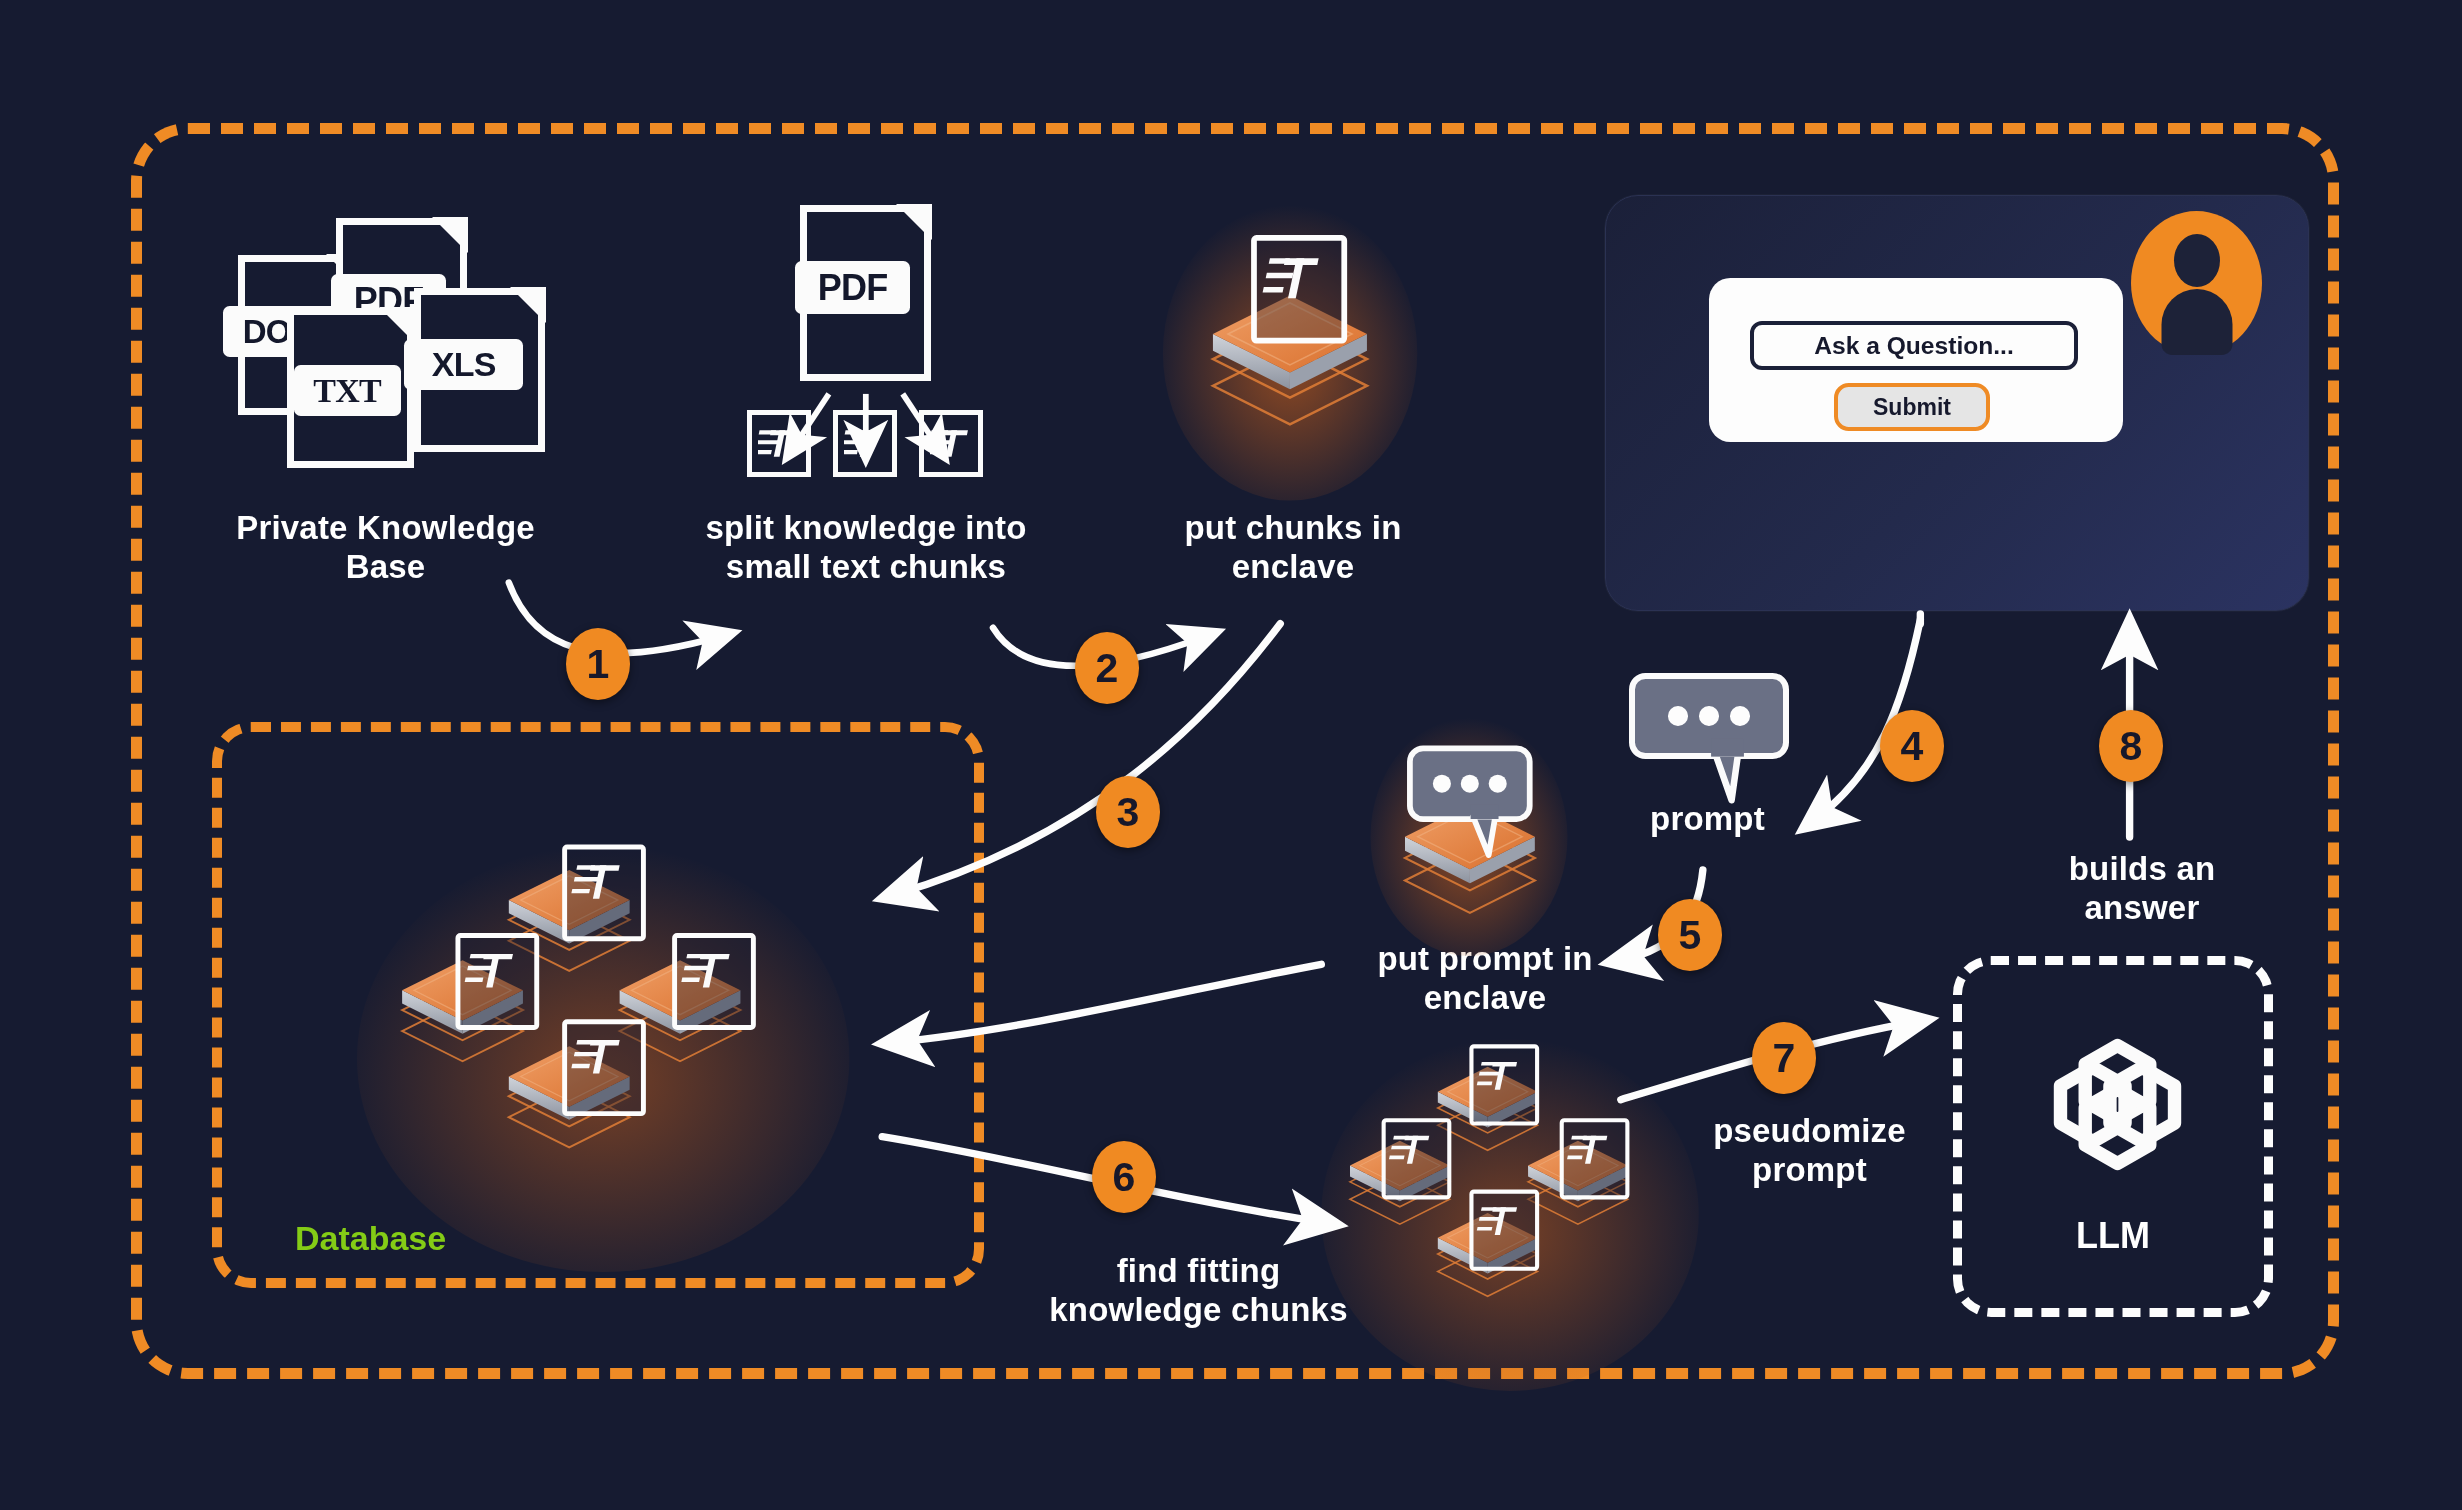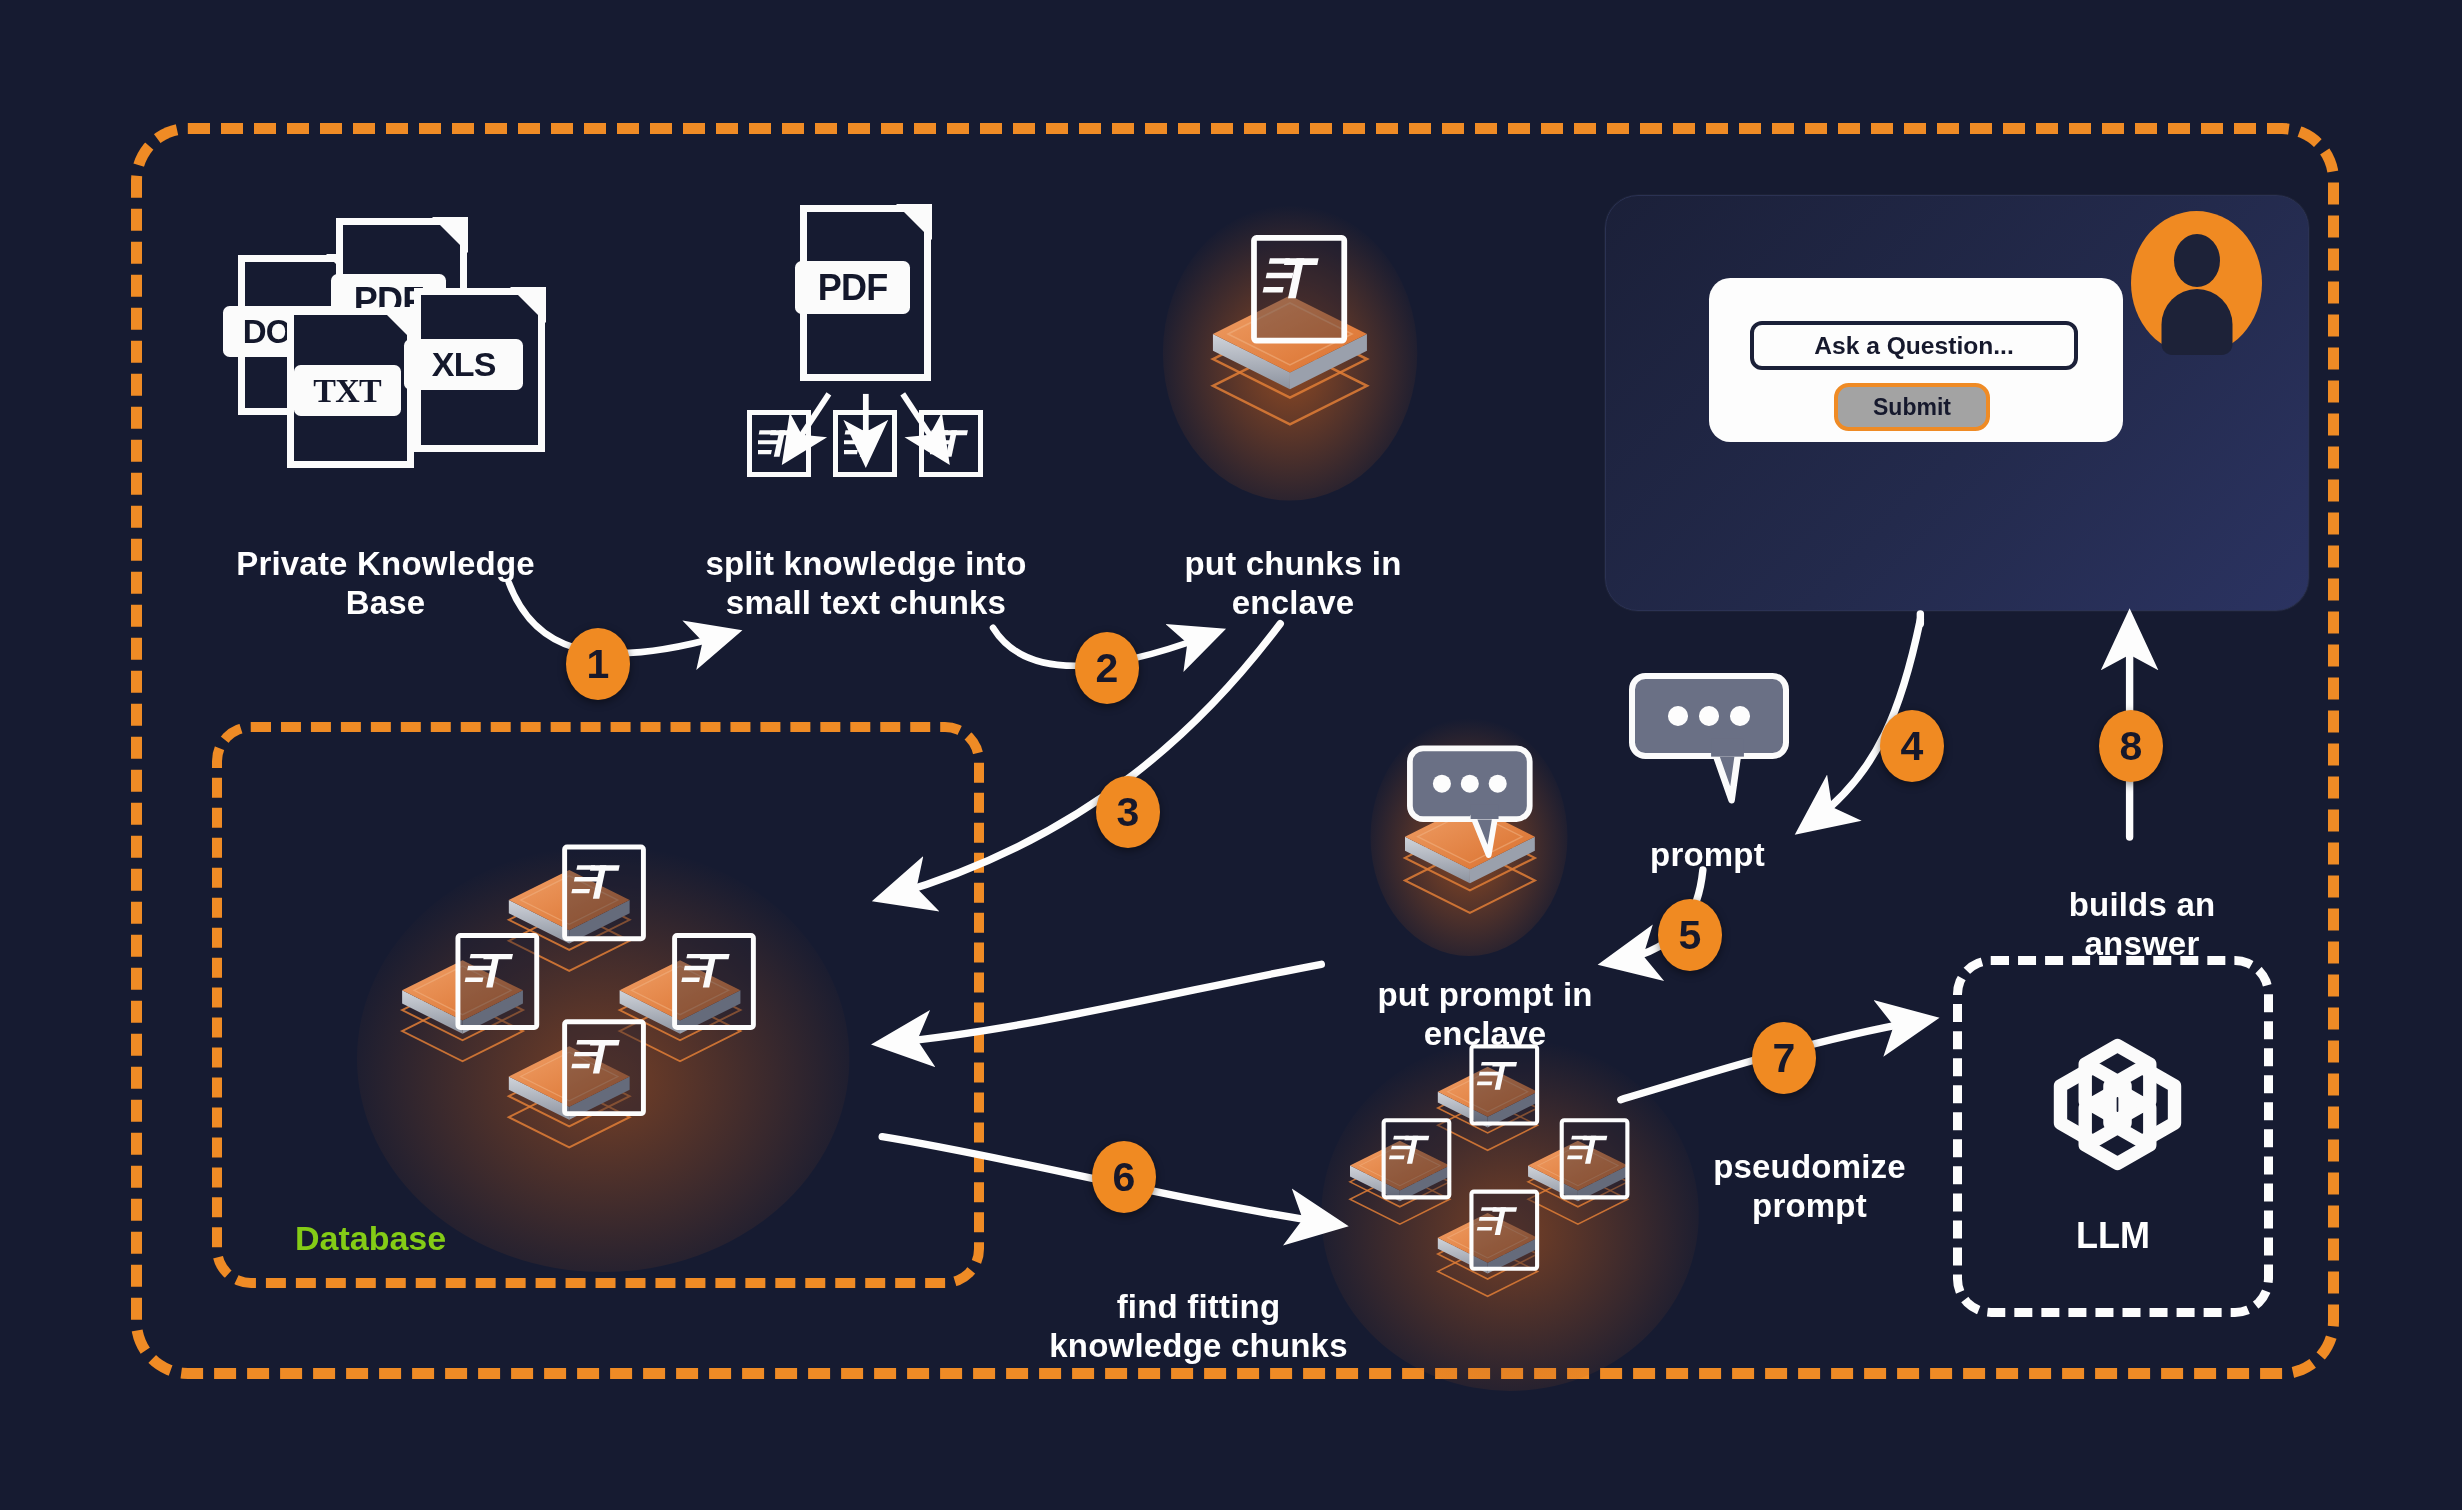--- a/index.html
+++ b/index.html
@@ -35,21 +35,20 @@
 
   
   .caption{
     color:#ffffff;
     font-size:33px;
     font-weight:700;
     line-height:1.18;
     text-align:center;
     letter-spacing:0.2px;
     white-space:pre-line;
-    margin-top:36px;
   }
   .llm-label{
     color:#ffffff;font-size:36px;font-weight:700;text-align:center;width:100%;
   }
   .db-label{
     color:#84cc16;font-size:34px;font-weight:700;
   }
 
   
   .step{
@@ -112,21 +111,21 @@
     position:absolute;left:41px;top:43px;width:328px;height:49px;
     border:4.9px solid #1b2038;border-radius:12px;
     background:#fdfdfd;
     display:flex;align-items:center;justify-content:center;
     color:#16192d;font-size:24.6px;font-weight:700;
     box-sizing:border-box;
   }
   .submit-btn{
     position:absolute;left:125px;top:105px;width:156px;height:48px;
     border:4.9px solid #ef8b25;border-radius:14.8px;
-    background:#a3a3a3;
+    background:#e5e5e5;
     display:flex;align-items:center;justify-content:center;
     color:#16192d;font-size:23px;font-weight:700;
     box-sizing:border-box;
   }
   .avatar{
     position:absolute;left:525px;top:14.8px;width:131px;height:144px;
     background:#f08a22;border-radius:50%;
   }
   .avatar .head{
     position:absolute;left:50%;top:23px;transform:translateX(-50%);

